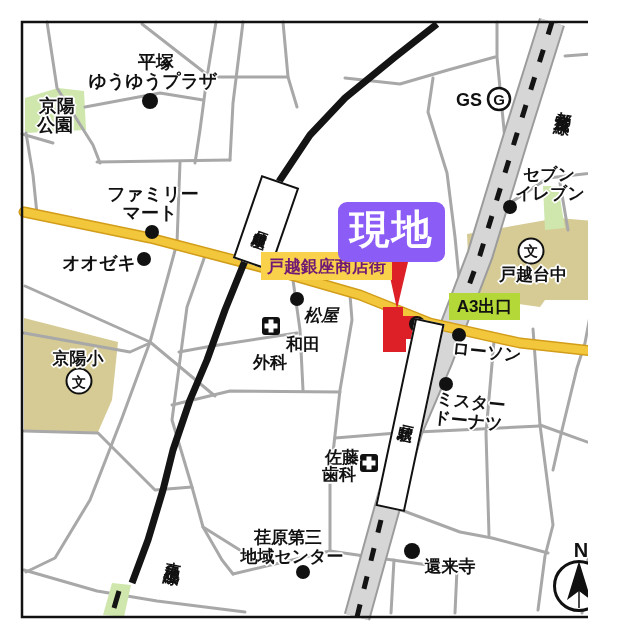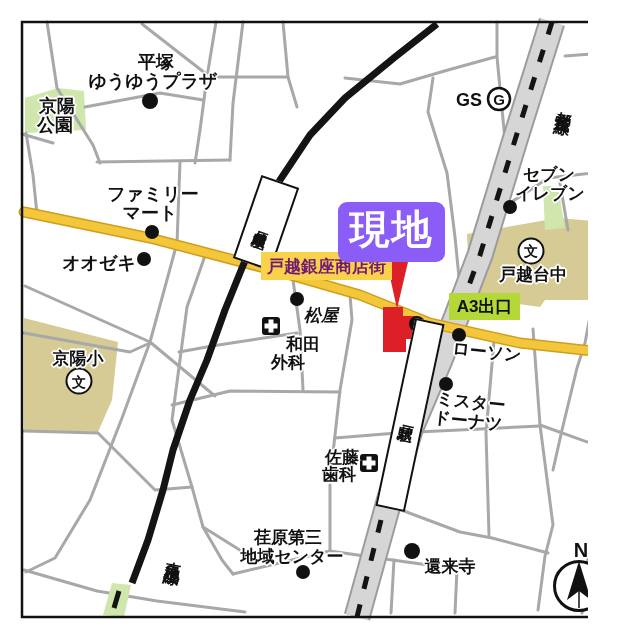--- a/index.html
+++ b/index.html
@@ -148,21 +148,21 @@
   <div class="lbl" style="left:153px;top:81px;font-size:18px;">ゆうゆうプラザ</div>
   <div class="lbl" style="left:57px;top:106px;font-size:18px;">京陽</div>
   <div class="lbl" style="left:55px;top:125px;font-size:18px;">公園</div>
   <div class="lbl" style="left:153px;top:194px;font-size:18px;">ファミリー</div>
   <div class="lbl" style="left:150px;top:213px;font-size:18px;">マート</div>
   <div class="lbl" style="left:99px;top:263px;font-size:18px;">オオゼキ</div>
   <div class="lbl" style="left:78px;top:358px;">京陽小</div>
   <div class="lbl" style="left:79px;top:382px;font-size:14px;text-shadow:none;font-weight:700;">文</div>
   <div class="lbl" style="left:321px;top:315px;font-style:italic;">松屋</div>
   <div class="lbl" style="left:274px;top:344px;margin-left:29px;">和田</div>
-  <div class="lbl" style="left:288px;top:362px;">外科</div>
+  <div class="lbl" style="left:270px;top:362px;">外科</div>
   <div class="lbl" style="left:469px;top:100px;font-size:18px;">GS</div>
   <div class="lbl" style="left:499px;top:99px;font-size:15px;text-shadow:none;font-weight:700;">G</div>
   <div class="lbl vert" style="left:566px;top:104px;font-size:16px;transform:translate(-50%,-50%) rotate(10deg);">都営浅草線</div>
   <div class="lbl" style="left:549px;top:174px;">セブン</div>
   <div class="lbl" style="left:550px;top:193px;">イレブン</div>
   <div class="lbl" style="left:531px;top:251px;font-size:14px;text-shadow:none;font-weight:700;">文</div>
   <div class="lbl" style="left:533px;top:274px;">戸越台中</div>
   <div class="lbl" style="left:487px;top:352px;transform:translate(-50%,-50%) rotate(6deg);">ローソン</div>
   <div class="lbl" style="left:471px;top:402px;transform:translate(-50%,-50%) rotate(6deg);">ミスター</div>
   <div class="lbl" style="left:468px;top:421px;transform:translate(-50%,-50%) rotate(6deg);">ドーナツ</div>

